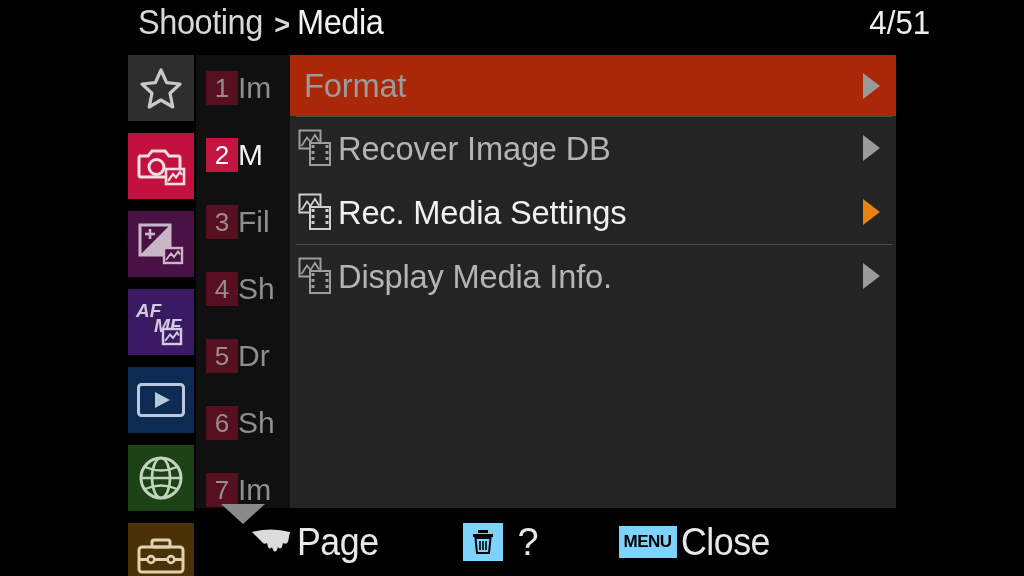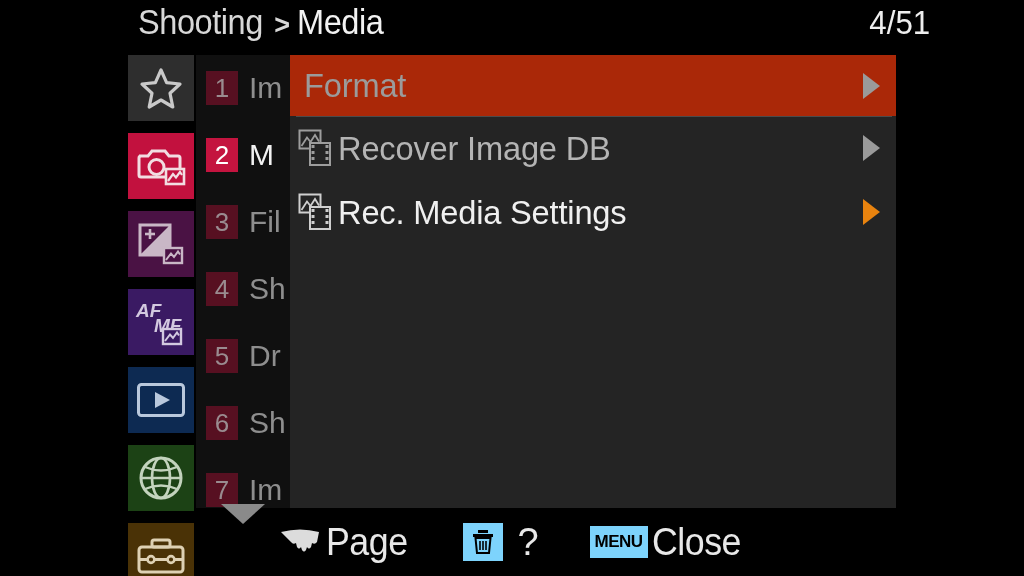--- a/index.html
+++ b/index.html
@@ -110,21 +110,20 @@
     font-size: 26px;
     background: #571021;
     color: #9a8c90;
     flex: none;
   }
   .num-row.active .num-badge {
     background: #c4143f;
     color: #ffffff;
   }
   .num-label {
-    margin-left: 11px;
     font-size: 30px;
     color: #8e8e8e;
     white-space: nowrap;
     overflow: hidden;
   }
   .num-row.active .num-label { color: #f2f2f2; }
 
   .scroll-chevron {
     position: absolute;
     left: 196px;
@@ -198,21 +197,21 @@
 
   
   .bottom-bar {
     position: absolute;
     left: 0; bottom: 0;
     width: 1024px;
     height: 68px;
     display: flex;
     align-items: center;
     justify-content: center;
-    gap: 51px;
+    gap: 80px;
   }
   .bb-item {
     display: flex;
     align-items: center;
     gap: 4px;
   }
   .bb-label {
     font-size: 38px;
     color: #e8e8e8;
     letter-spacing: -0.5px;
@@ -438,20 +437,43 @@
         </svg>
       </div>
       <div class="menu-label bright">Rec. Media Settings</div>
       <div class="menu-arrow">
         <svg width="20" height="28" viewBox="0 0 20 28">
           <polygon points="2,1 19,14 2,27" fill="#e8830f"></polygon>
         </svg>
       </div>
     </div>
 
+    <div class="menu-row divided">
+      <div class="menu-icon">
+        <svg width="38" height="38" viewBox="0 0 38 38">
+          <rect x="1.5" y="1.5" width="21" height="18" fill="#242424" stroke="#9d9d9d" stroke-width="2"></rect>
+          <polyline points="3.5,17 9,8.5 12.5,13 17,6 21,12.5" fill="none" stroke="#9d9d9d" stroke-width="1.8"></polyline>
+          <rect x="12" y="14" width="20" height="22" fill="#242424" stroke="#9d9d9d" stroke-width="2"></rect>
+          <g fill="#9d9d9d">
+            <rect x="13.5" y="16" width="3" height="3"></rect>
+            <rect x="13.5" y="22" width="3" height="3"></rect>
+            <rect x="13.5" y="28" width="3" height="3"></rect>
+            <rect x="27.5" y="16" width="3" height="3"></rect>
+            <rect x="27.5" y="22" width="3" height="3"></rect>
+            <rect x="27.5" y="28" width="3" height="3"></rect>
+          </g>
+        </svg>
+      </div>
+      <div class="menu-label">Display Media Info.</div>
+      <div class="menu-arrow">
+        <svg width="20" height="28" viewBox="0 0 20 28">
+          <polygon points="2,1 19,14 2,27" fill="#9a9a9a"></polygon>
+        </svg>
+      </div>
+    </div>
 
   </div>
 
   <div class="bottom-bar">
 
     <div class="bb-item">
       <span>
         <svg width="44" height="28" viewBox="0 0 44 28">
           <path d="M3 6 q19 -5 38 0 l-2 10 q-2 3 -5 1 l-1 4 q-2 3 -4 0 l-1 3 q-2 3 -4 0 l-1 -3 q-2 3 -4 0 l-1 -4 q-3 2 -5 -1 z" fill="#dcdcdc"></path>
         </svg>

